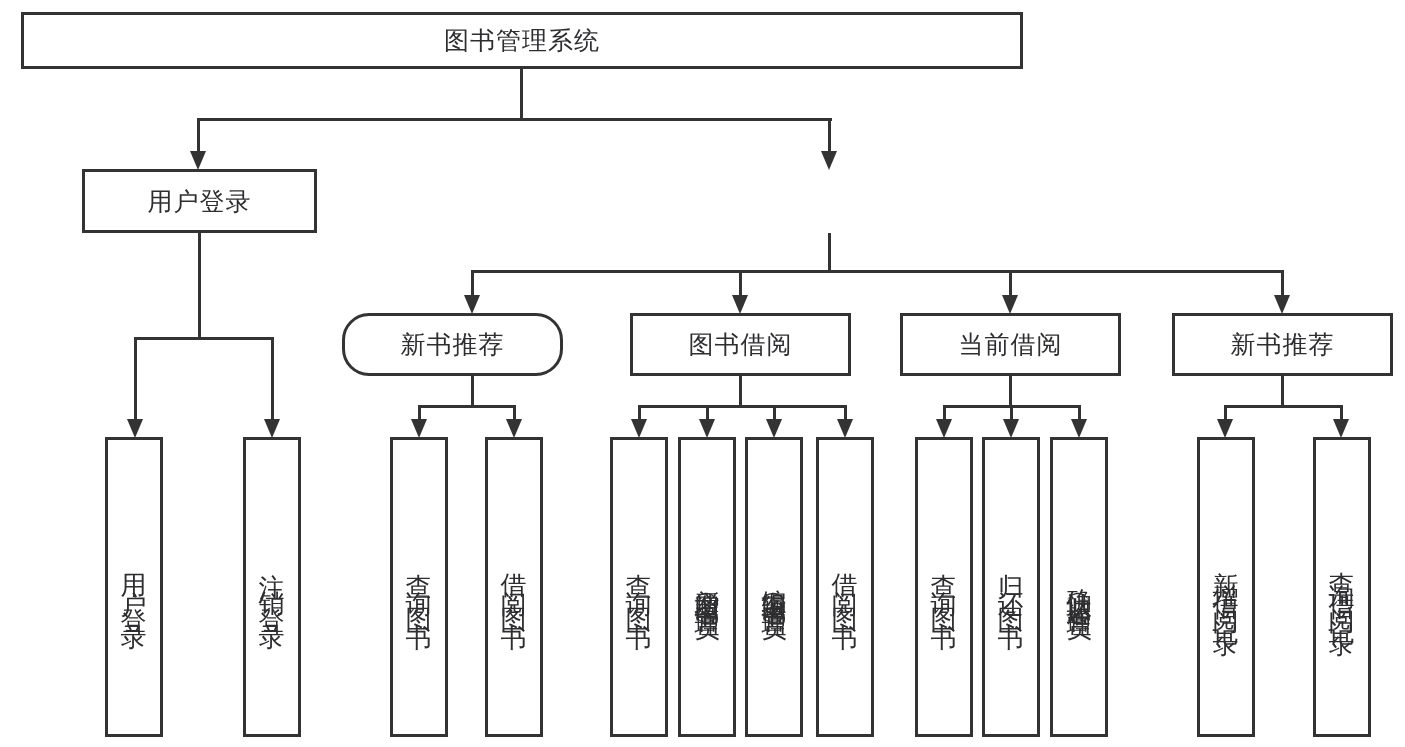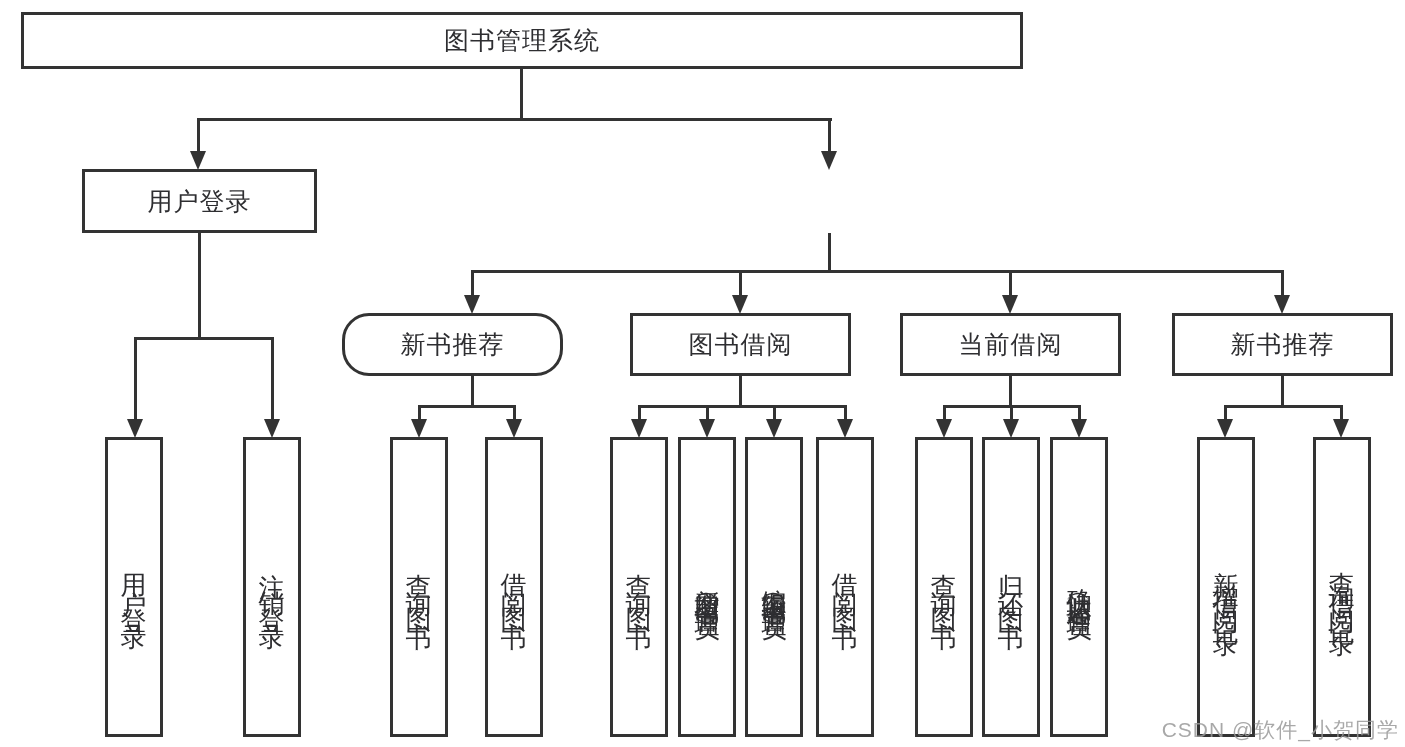--- a/index.html
+++ b/index.html
@@ -181,14 +181,13 @@
       <div class="edge-arrow" style="left: 699px; top: 419px;"></div>
       <div class="edge-arrow" style="left: 766px; top: 419px;"></div>
       <div class="edge-arrow" style="left: 837px; top: 419px;"></div>
       <div class="edge-arrow" style="left: 936px; top: 419px;"></div>
       <div class="edge-arrow" style="left: 1003px; top: 419px;"></div>
       <div class="edge-arrow" style="left: 1071px; top: 419px;"></div>
       <div class="edge-arrow" style="left: 1217px; top: 419px;"></div>
       <div class="edge-arrow" style="left: 1333px; top: 419px;"></div>
     </div>
 
-  <div class="watermark">CSDN @软件_小贺同学</div>
 </div>
 
 </body></html>

